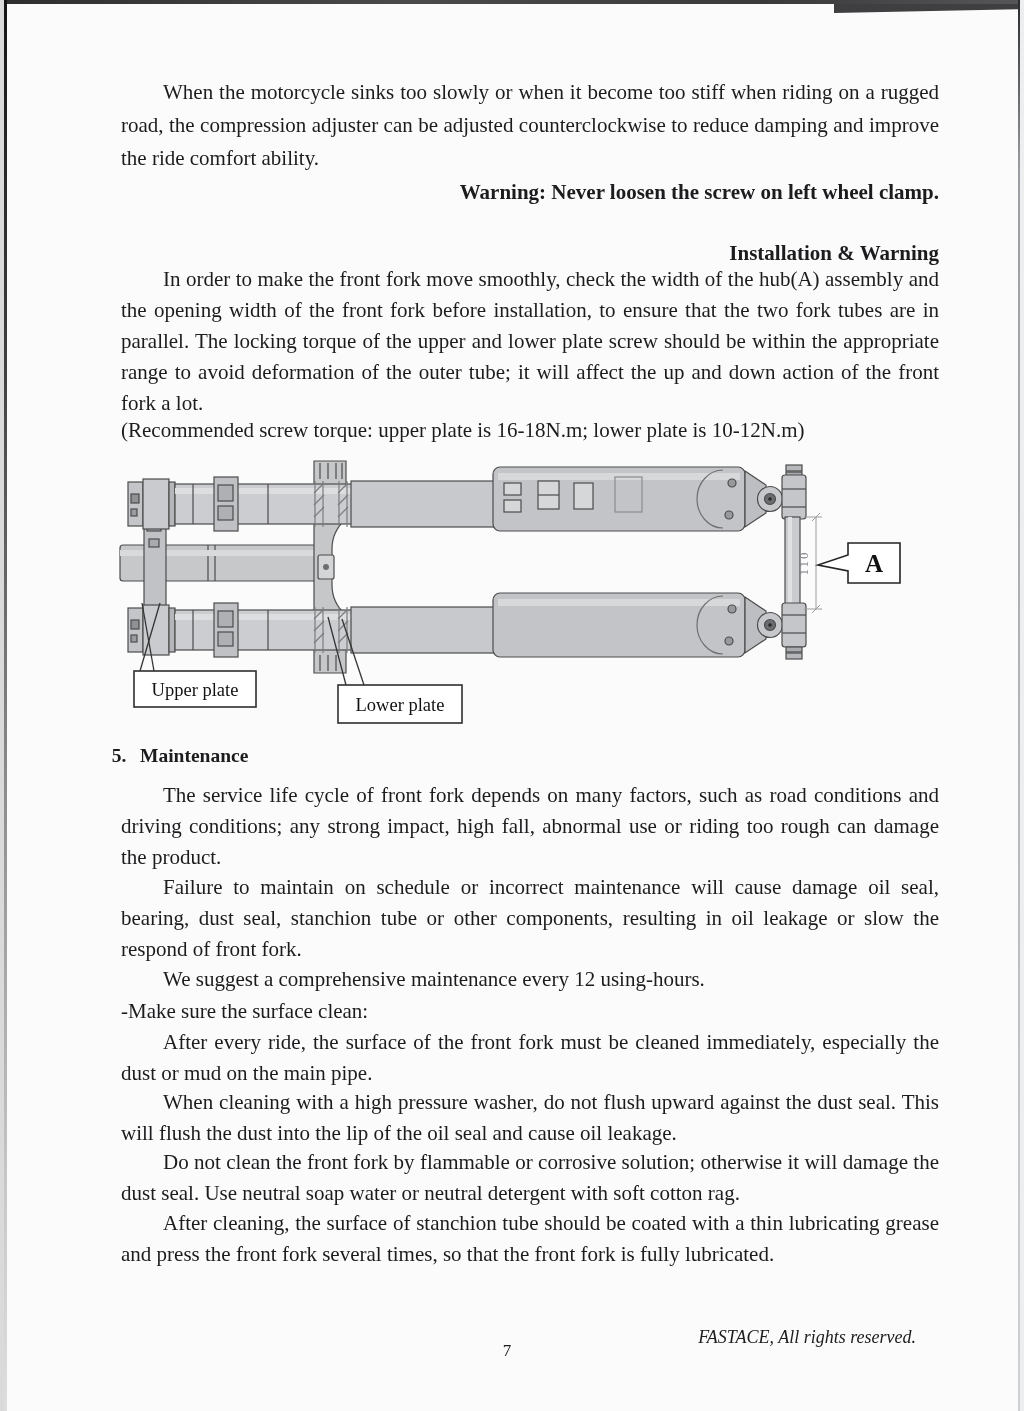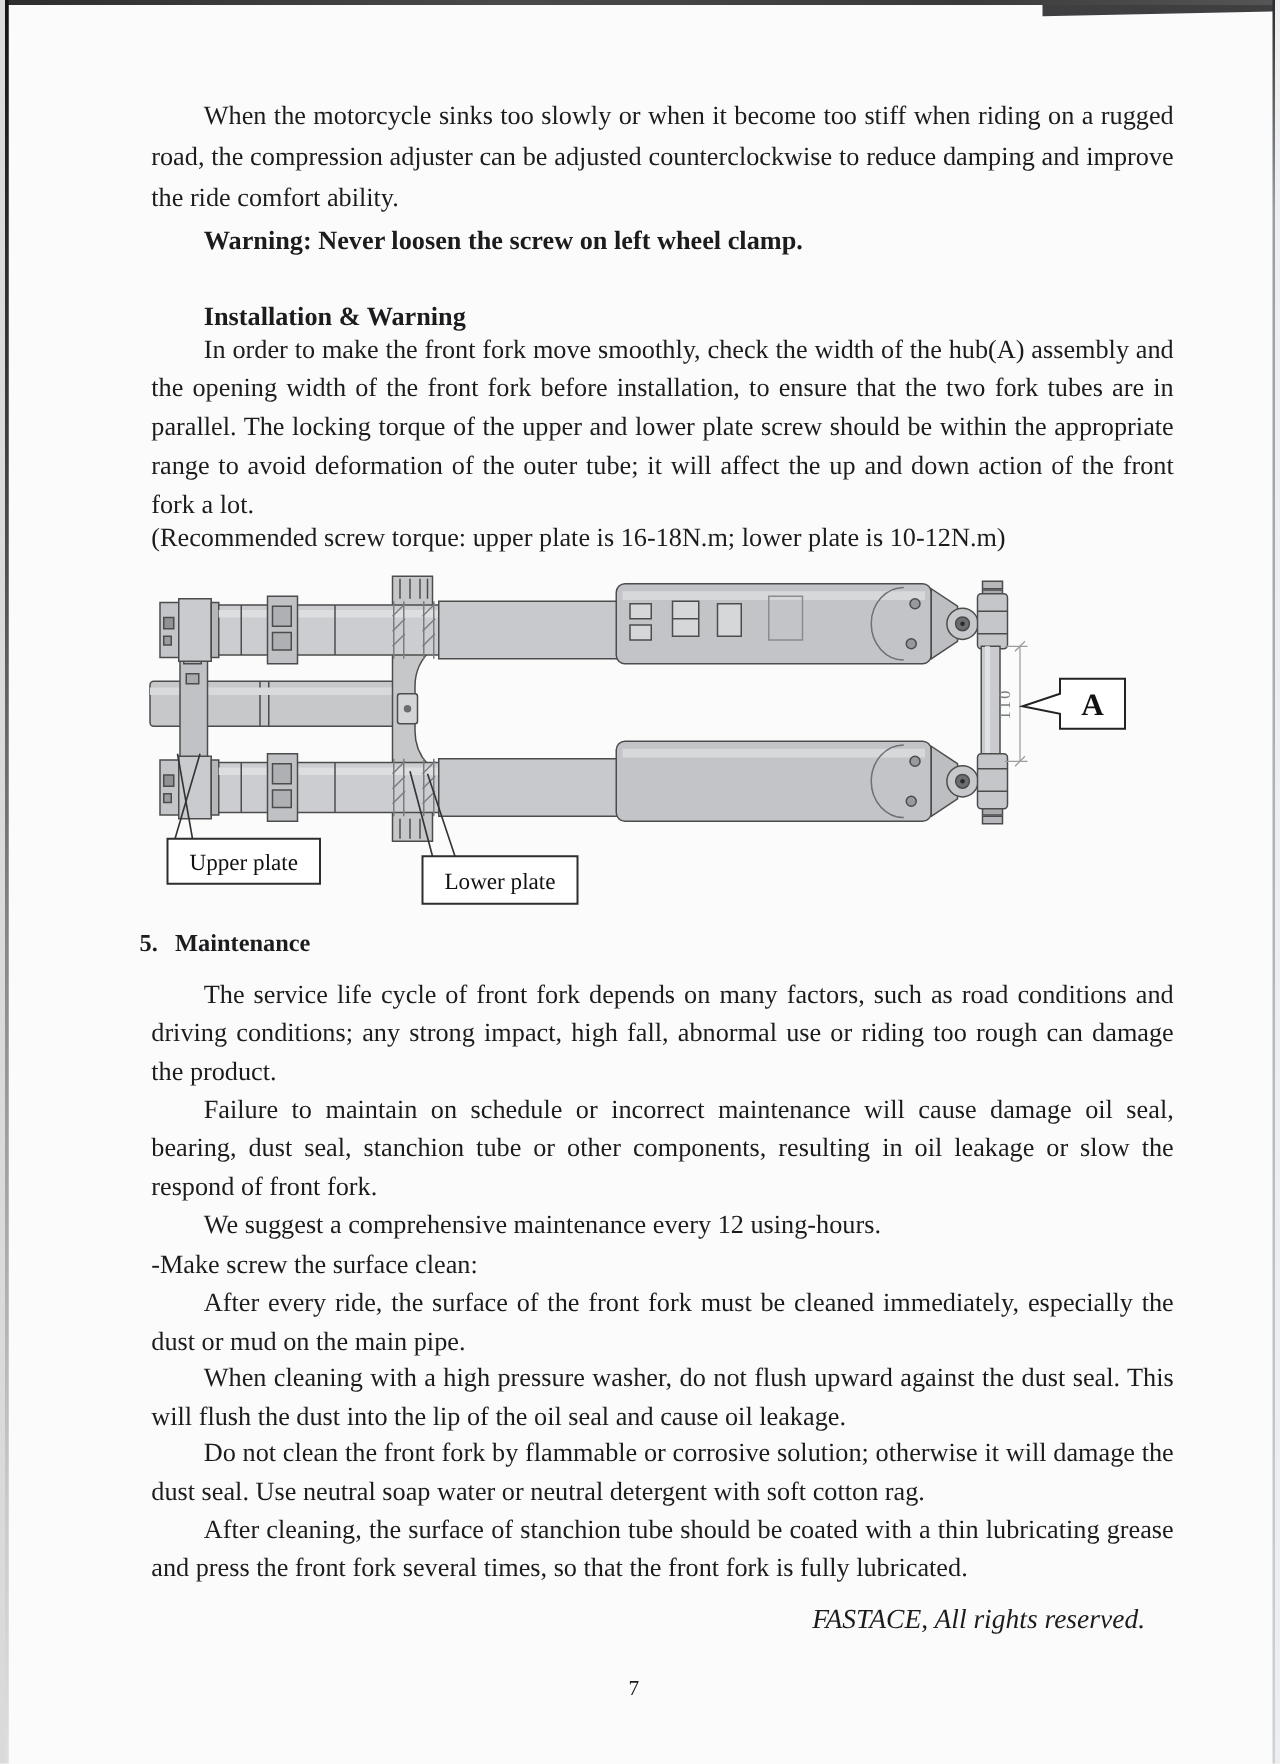--- a/index.html
+++ b/index.html
@@ -17,27 +17,27 @@
     background:linear-gradient(#141414,#3d3d3d 25%,#8a8a8a 55%,#c9c9c9 85%,#dedede);z-index:5;}
   .edge-right-outer{position:absolute;right:0;top:0;width:4px;height:100%;background:#eceeef;z-index:5;}
   .edge-right-line{position:absolute;right:4px;top:0;width:2px;height:100%;
     background:linear-gradient(#2a2a2a,#9a9ea2 12%,#b6babd 60%,#cfd2d5);z-index:5;}
 
   .blk{position:absolute;left:109px;width:818px;font-size:21px;margin:12px;}
   .lh33{line-height:33px;}
   .lh31{line-height:31px;}
   .j{text-align:justify;}
   .ind{text-indent:42px;}
-  .b{font-weight:bold;}
+  .b{font-weight:bold;text-align:right;}
 
   .sec-head{position:absolute;left:98px;top:740px;font-size:19.5px;font-weight:bold;line-height:31px;text-align:center;}
   .sec-head .num{display:inline-block;width:42px;}
 
-  .footer-rights{position:absolute;left:98px;top:1257px;width:818px;text-align:right;
-    font-style:italic;font-size:22px;line-height:31px;}
+  .footer-rights{position:absolute;left:98px;top:1304px;width:818px;text-align:right;
+    font-style:italic;font-size:18px;line-height:31px;}
   .page-num{position:absolute;left:98px;top:1318px;width:818px;text-align:center;
     font-size:17px;line-height:31px;}
 
   .diagram{position:absolute;left:108px;top:455px;width:805px;height:285px;}
   .diagram svg{display:block;}
 </style>
 </head>
 <body>
 
 <div class="edge-top"></div>
@@ -185,20 +185,20 @@
   </g>
 </svg>
 </div>
 
 <div class="sec-head">
   <span class="num">5.</span><span>Maintenance</span>
 </div>
 <p class="blk lh31 j ind" style="top:768px">The service life cycle of front fork depends on many factors, such as road conditions and driving conditions; any strong impact, high fall, abnormal use or riding too rough can damage the product.</p>
 <p class="blk lh31 j ind" style="top:860px">Failure to maintain on schedule or incorrect maintenance will cause damage oil seal, bearing, dust seal, stanchion tube or other components, resulting in oil leakage or slow the respond of front fork.</p>
 <p class="blk lh31 ind" style="top:952px">We suggest a comprehensive maintenance every 12 using-hours.</p>
-<p class="blk lh31" style="top:984px">-Make screw the surface clean:</p>
+<p class="blk lh31" style="top:984px">-Make sure the surface clean:</p>
 <p class="blk lh31 j ind" style="top:1015px">After every ride, the surface of the front fork must be cleaned immediately, especially the dust or mud on the main pipe.</p>
 <p class="blk lh31 j ind" style="top:1075px">When cleaning with a high pressure washer, do not flush upward against the dust seal. This will flush the dust into the lip of the oil seal and cause oil leakage.</p>
 <p class="blk lh31 j ind" style="top:1135px">Do not clean the front fork by flammable or corrosive solution; otherwise it will damage the dust seal. Use neutral soap water or neutral detergent with soft cotton rag.</p>
 <p class="blk lh31 j ind" style="top:1196px">After cleaning, the surface of stanchion tube should be coated with a thin lubricating grease and press the front fork several times, so that the front fork is fully lubricated.</p>
 
 <p class="footer-rights">FASTACE, All rights reserved.</p>
 <p class="page-num">7</p>
 
 </body></html>

